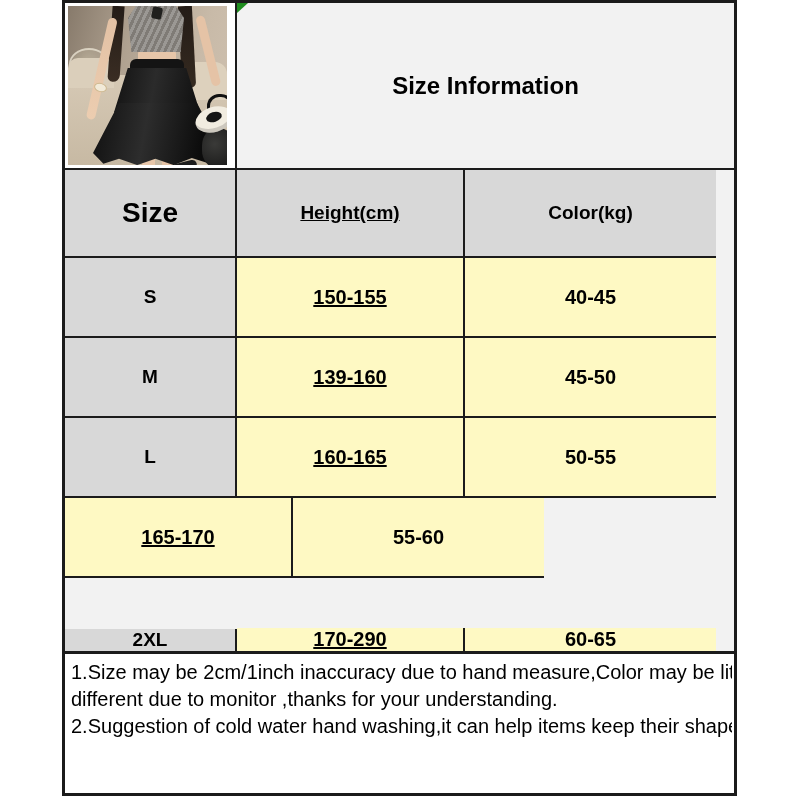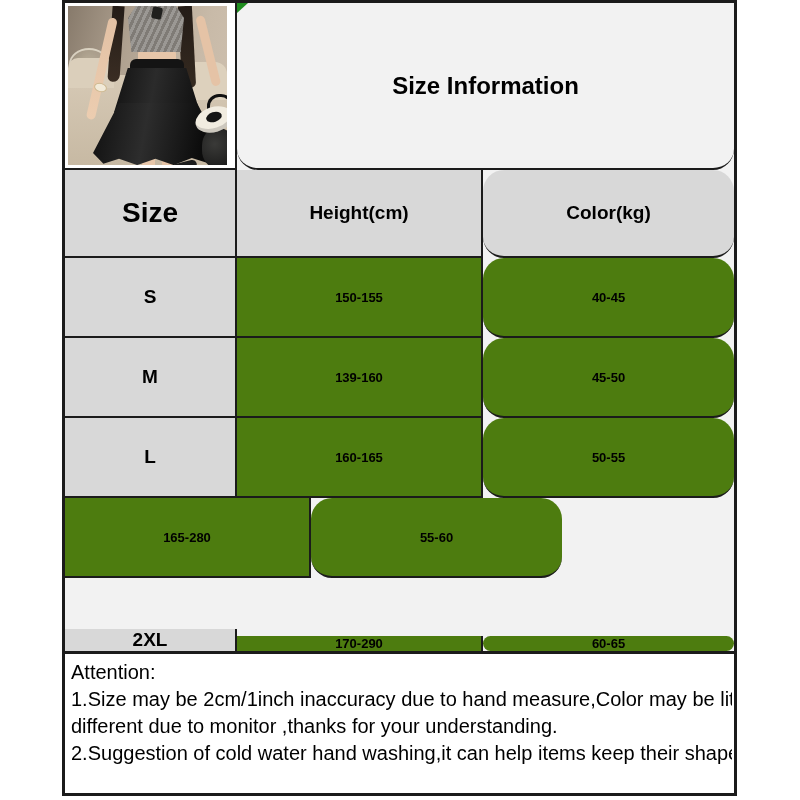--- a/index.html
+++ b/index.html
@@ -9,40 +9,40 @@
     -webkit-font-smoothing:antialiased;
   }
   .sheet{position:absolute;left:62px;top:0;width:675px;}
   .tbl{border:3px solid #1b1b1b;box-sizing:border-box;background:#f2f2f2;}
   .row{display:flex;}
   .cell{
     box-sizing:border-box;display:flex;align-items:center;justify-content:center;
     border-right:2px solid #1b1b1b;border-bottom:2px solid #1b1b1b;
     background:#f2f2f2;text-align:center;
   }
-  .cell.last{border-right:none;border-radius:21px;}
+  .cell.last{border-right:none;}
   .row.bottom .cell{border-bottom:none;}
   .c1{width:172px;}
-  .c2{width:246px;}
+  .c2{width:228px;text-decoration:underline;}
   .c3{width:251px;}
   .cwide{width:497px;}
   .row-photo{height:167px;}
   .row-head{height:88px;}
   .row-data{height:80px;}
   .row-data.short{height:73px;align-items:flex-end;}
 
   .title-cell{position:relative;font-weight:bold;font-size:24px;}
   .corner-flag{
     position:absolute;top:0;left:0;width:0;height:0;
     border-top:10px solid #1e8c1e;border-right:11px solid transparent;
   }
   .head-cell{background:#d8d8d8;font-weight:bold;font-size:19px;}
   .head-cell.size-head{font-size:28px;}
   .size-col{background:#d8d8d8;font-weight:bold;font-size:19px;}
-  .val-cell{font-weight:bold;font-size:13px;background:#4d7c0f;}
+  .val-cell{font-weight:bold;font-size:20px;background:#fef9c3;}
 
   .attention{
     box-sizing:border-box;border:3px solid #1b1b1b;border-top:none;
     height:142px;background:#ffffff;padding:5px 2px 0 6px;
     font-size:20px;line-height:27px;
   }
   .attention div{white-space:nowrap;overflow:hidden;}
 
   
   .photo-cell{padding:0;background:#ffffff;position:relative;}
@@ -149,31 +149,30 @@
       <div class="cell c3 last val-cell">45-50</div>
     </div>
 
     <div class="row row-data">
       <div class="cell c1 size-col">L</div>
       <div class="cell c2 val-cell">160-165</div>
       <div class="cell c3 last val-cell">50-55</div>
     </div>
 
     <div class="row row-data">
-      <div class="cell c2 val-cell">165-280</div>
+      <div class="cell c2 val-cell">165-170</div>
       <div class="cell c3 last val-cell">55-60</div>
     </div>
 
     <div class="row row-data short bottom">
       <div class="cell c1 size-col">2XL</div>
       <div class="cell c2 val-cell">170-290</div>
       <div class="cell c3 last val-cell">60-65</div>
     </div>
 
   </div>
 
   <div class="attention">
-    <div>Attention:</div>
     <div>1.Size may be 2cm/1inch inaccuracy due to hand measure,Color may be little</div>
     <div>different due to monitor ,thanks for your understanding.</div>
     <div>2.Suggestion of cold water hand washing,it can help items keep their shape.</div>
   </div>
 </div>
 
 </body></html>

